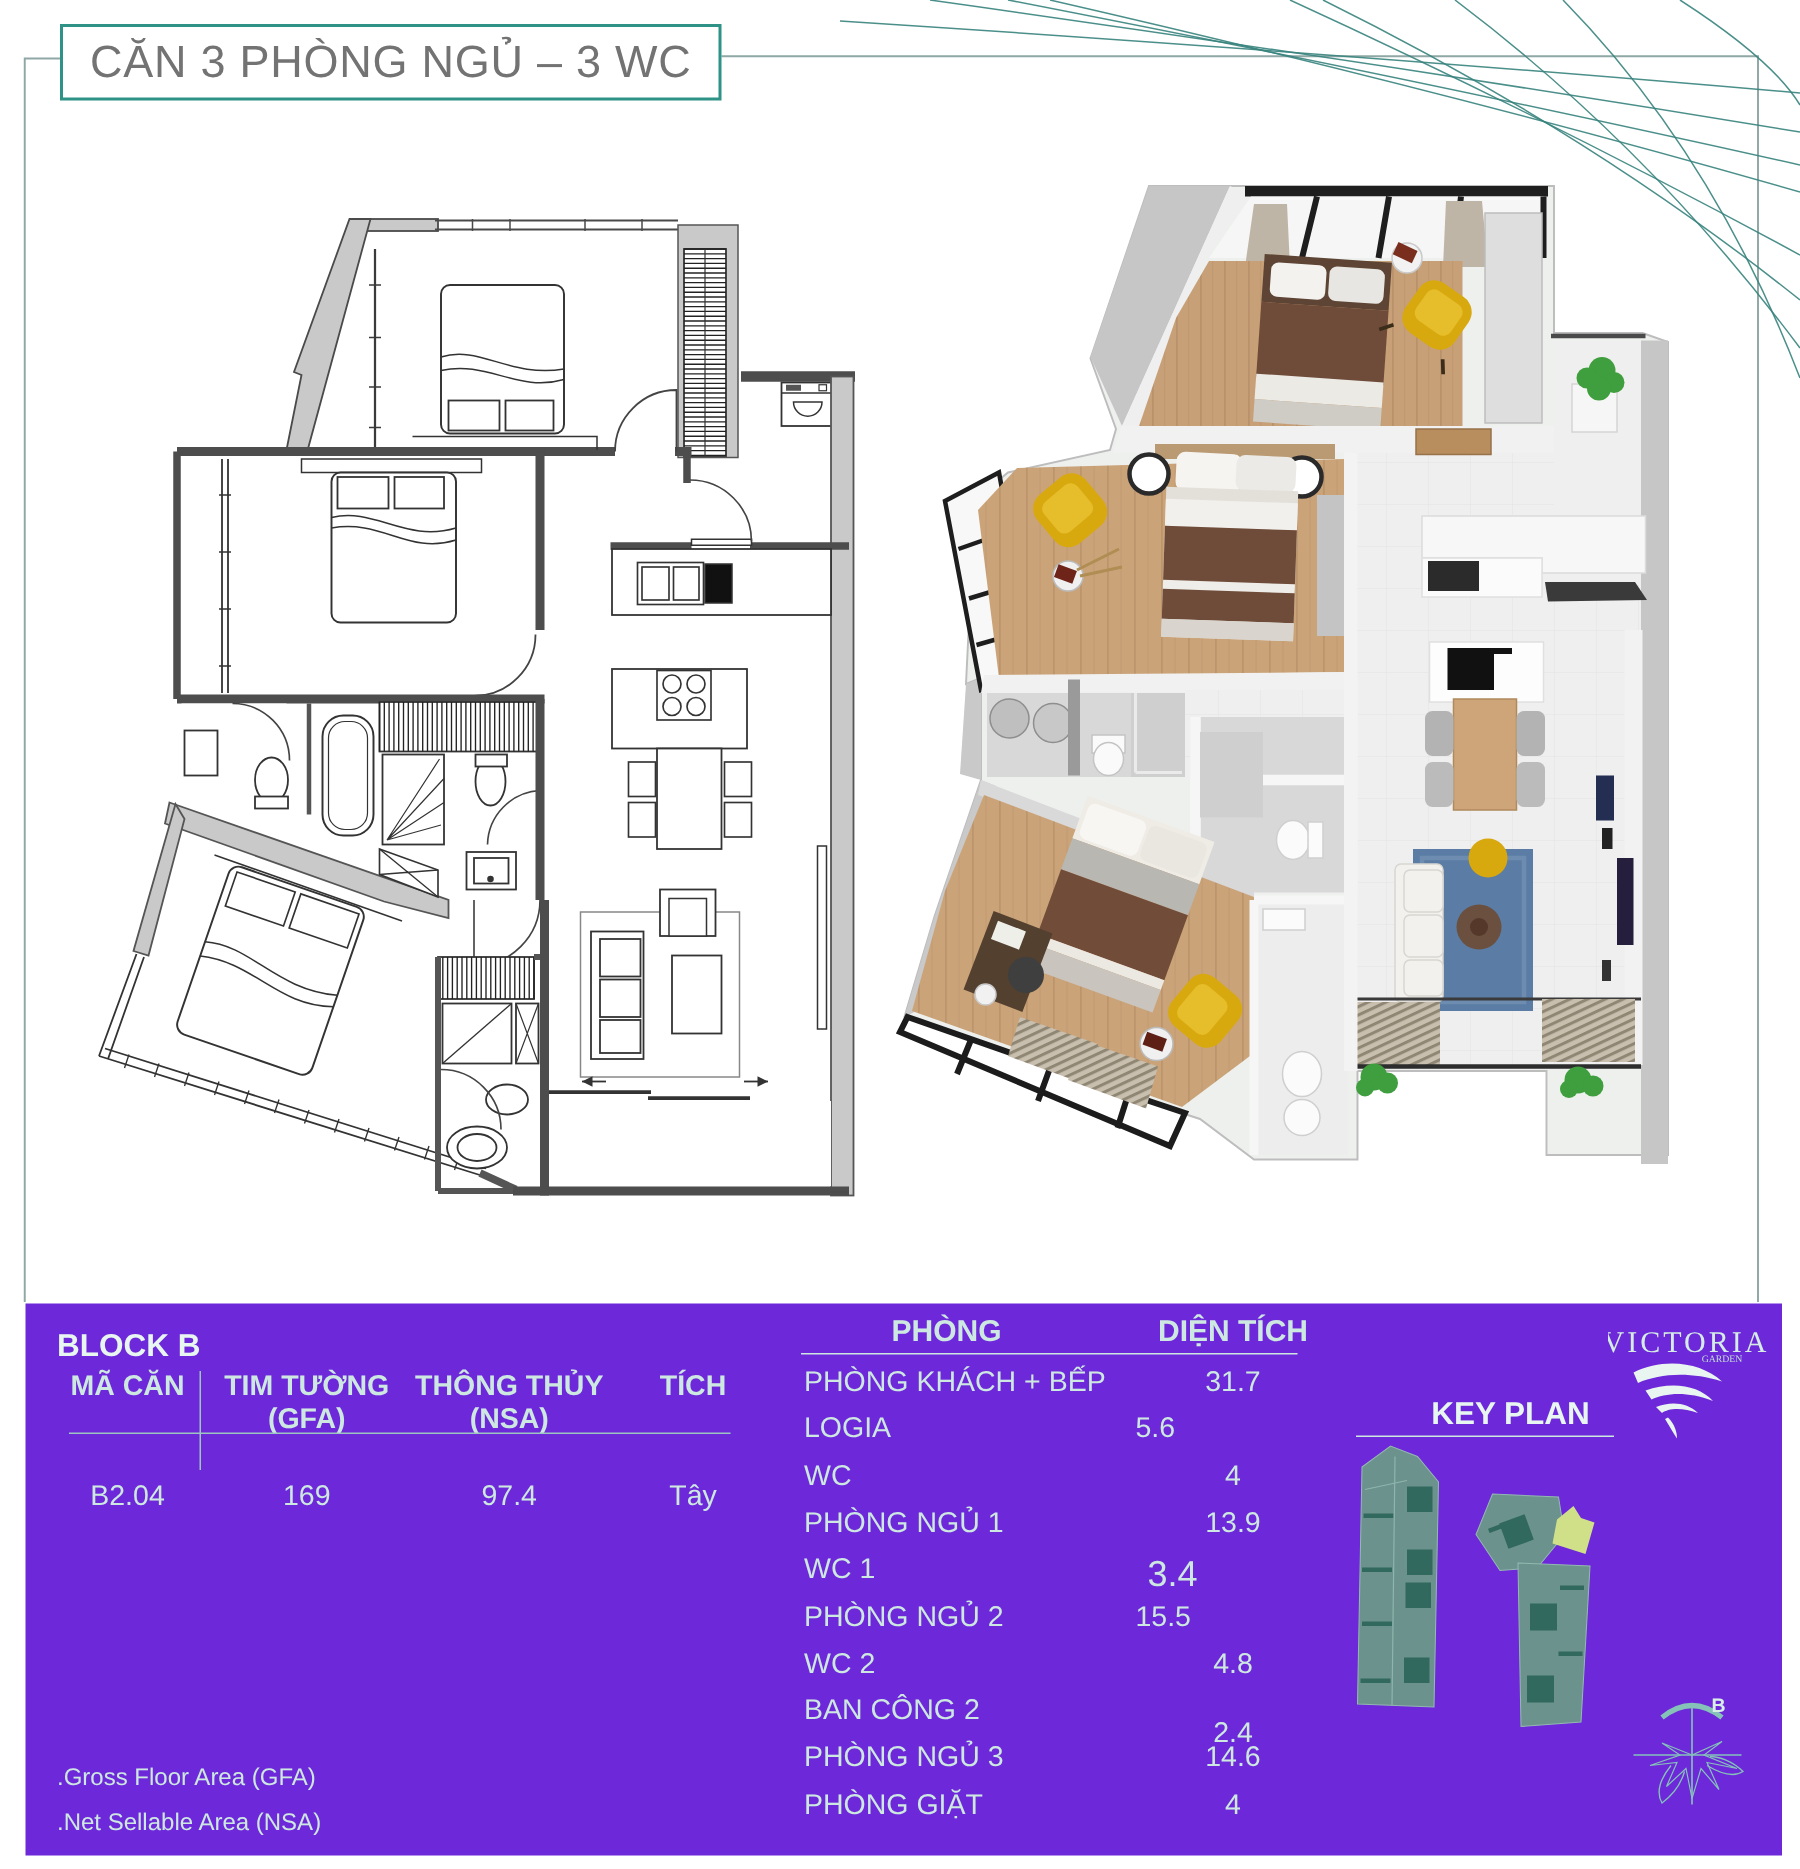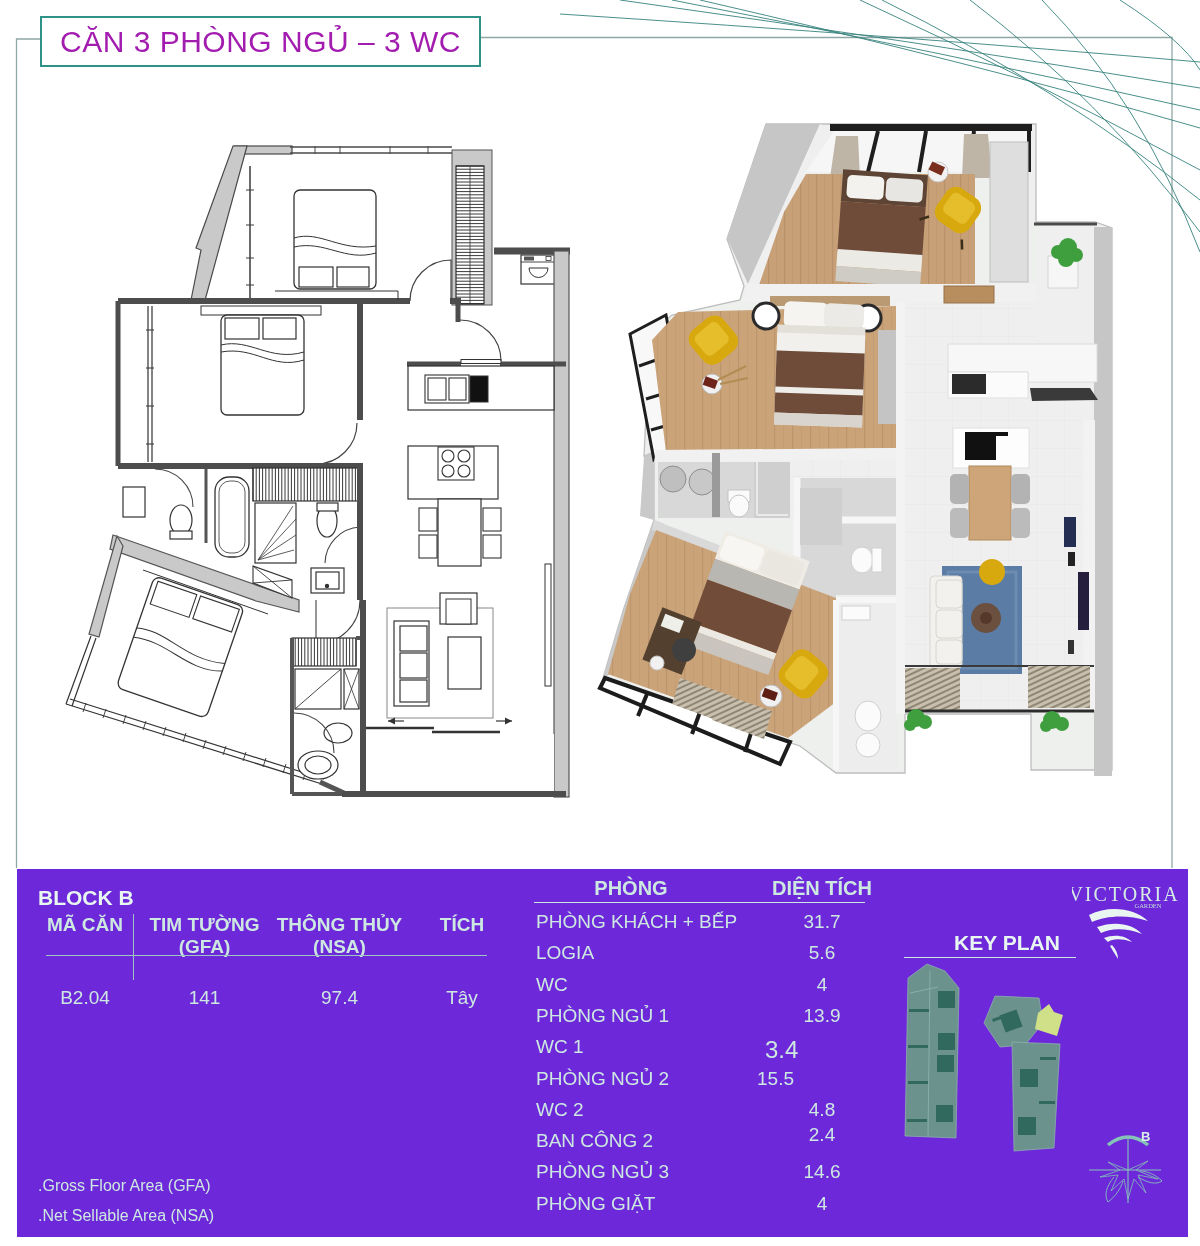--- a/index.html
+++ b/index.html
@@ -25,21 +25,21 @@
 
   <path d="M882 0 Q 1060 88 1200 200" fill="none" stroke="#37837d" stroke-width="1" opacity="0.9"></path>
 
   <path d="M970 0 Q 1100 98 1200 232" fill="none" stroke="#37837d" stroke-width="1" opacity="0.9"></path>
 
   <path d="M1042 0 Q 1142 102 1200 252" fill="none" stroke="#37837d" stroke-width="1" opacity="0.9"></path>
 
   <path d="M1120 0 Q 1182 40 1200 70" fill="none" stroke="#37837d" stroke-width="1" opacity="0.9"></path>
 </svg>
 
-<div class="abs" style="left:40px;top:16px;width:437px;height:47px;border:2px solid #2e9287;background:#fff;display:flex;align-items:center;justify-content:center;font-size:30px;color:#a21caf;letter-spacing:0.5px;white-space:nowrap">CĂN 3 PHÒNG NGỦ – 3 WC</div>
+<div class="abs" style="left:40px;top:16px;width:437px;height:47px;border:2px solid #2e9287;background:#fff;display:flex;align-items:center;justify-content:center;font-size:30px;color:#737373;letter-spacing:0.5px;white-space:nowrap">CĂN 3 PHÒNG NGỦ – 3 WC</div>
 
 <svg class="abs" style="left:0;top:0" width="1200" height="1246" viewBox="0 0 1200 1246" id="plan2d">
   <g stroke-linecap="butt" stroke-linejoin="miter">
 
   <rect x="250" y="153" width="202" height="148" fill="#ffffff" stroke="none"></rect>
 
   <rect x="234" y="146" width="58" height="8" fill="#c9c9c9" stroke="#4a4a4a" stroke-width="1.2"></rect>
 
   <path d="M290 147 L452 147 M290 153 L452 153" stroke="#4a4a4a" stroke-width="1.4" fill="none"></path>
   <path d="M315 146 l0 8 M340 146 l0 8 M390 146 l0 8 M428 146 l0 8" stroke="#4a4a4a" stroke-width="1" fill="none"></path>
@@ -652,48 +652,48 @@
   <div class="abs" style="left:13px;top:45px;width:110px;text-align:center;font-size:19px;font-weight:bold">MÃ CĂN</div>
   <div class="abs" style="left:120px;top:45px;width:135px;text-align:center;font-size:19px;font-weight:bold">TIM TƯỜNG<br>(GFA)</div>
   <div class="abs" style="left:255px;top:45px;width:135px;text-align:center;font-size:19px;font-weight:bold">THÔNG THỦY<br>(NSA)</div>
   <div class="abs" style="left:390px;top:45px;width:110px;text-align:center;font-size:19px;font-weight:bold">TÍCH</div>
 
   <div class="abs" style="left:116px;top:45px;width:1px;height:66px;background:#9cc6bf"></div>
 
   <div class="abs" style="left:29px;top:86px;width:441px;height:1px;background:#9cc6bf"></div>
 
   <div class="abs" style="left:13px;top:118px;width:110px;text-align:center;font-size:19px">B2.04</div>
-  <div class="abs" style="left:120px;top:118px;width:135px;text-align:center;font-size:19px">141</div>
+  <div class="abs" style="left:120px;top:118px;width:135px;text-align:center;font-size:19px">169</div>
   <div class="abs" style="left:255px;top:118px;width:135px;text-align:center;font-size:19px">97.4</div>
   <div class="abs" style="left:390px;top:118px;width:110px;text-align:center;font-size:19px">Tây</div>
 
   <div class="abs" style="left:21px;top:308px;font-size:16px">.Gross Floor Area (GFA)</div>
   <div class="abs" style="left:21px;top:338px;font-size:16px">.Net Sellable Area (NSA)</div>
 
   <div class="abs" style="left:544px;top:8px;width:140px;text-align:center;font-size:20px;font-weight:bold">PHÒNG</div>
   <div class="abs" style="left:740px;top:8px;width:130px;text-align:center;font-size:20px;font-weight:bold">DIỆN TÍCH</div>
   <div class="abs" style="left:517px;top:33px;width:331px;height:1px;background:#cde8e1"></div>
 
   <div id="rooms">
       <div class="abs" style="left:519px;top:42px;font-size:19px">PHÒNG KHÁCH + BẾP</div>
       <div class="abs" style="left:740px;top:42px;width:130px;text-align:center;font-size:19px">31.7</div>
       <div class="abs" style="left:519px;top:73.3px;font-size:19px">LOGIA</div>
-      <div class="abs" style="left:740px;top:73.3px;width:130px;text-align:center;font-size:19px">5.6</div>
+      <div class="abs" style="left:740px;top:73.3px;width:130px;font-size:19px">5.6</div>
       <div class="abs" style="left:519px;top:104.6px;font-size:19px">WC</div>
       <div class="abs" style="left:740px;top:104.6px;width:130px;text-align:center;font-size:19px">4</div>
       <div class="abs" style="left:519px;top:135.9px;font-size:19px">PHÒNG NGỦ 1</div>
       <div class="abs" style="left:740px;top:135.9px;width:130px;text-align:center;font-size:19px">13.9</div>
       <div class="abs" style="left:519px;top:167.2px;font-size:19px">WC 1</div>
       <div class="abs" style="left:748px;top:167.2px;width:130px;text-align:left;font-size:24px">3.4</div>
       <div class="abs" style="left:519px;top:198.5px;font-size:19px">PHÒNG NGỦ 2</div>
       <div class="abs" style="left:740px;top:198.5px;width:130px;font-size:19px">15.5</div>
       <div class="abs" style="left:519px;top:229.8px;font-size:19px">WC 2</div>
       <div class="abs" style="left:740px;top:229.8px;width:130px;text-align:center;font-size:19px">4.8</div>
       <div class="abs" style="left:519px;top:261.1px;font-size:19px">BAN CÔNG 2</div>
-      <div class="abs" style="left:740px;top:255px;width:130px;text-align:center;font-size:19px">2.4</div>
+      <div class="abs" style="left:740px;top:276px;width:130px;text-align:center;font-size:19px">2.4</div>
       <div class="abs" style="left:519px;top:292.4px;font-size:19px">PHÒNG NGỦ 3</div>
       <div class="abs" style="left:740px;top:292.4px;width:130px;text-align:center;font-size:19px">14.6</div>
       <div class="abs" style="left:519px;top:323.7px;font-size:19px">PHÒNG GIẶT</div>
       <div class="abs" style="left:740px;top:323.7px;width:130px;text-align:center;font-size:19px">4</div>
     </div>
 
   <div class="abs" style="left:1055px;top:6px;width:130px;height:86px">
     <svg width="130" height="86" viewBox="0 0 130 86">
       <text x="52" y="26" text-anchor="middle" font-family="Liberation Serif, serif" font-size="20" fill="#d4ece5" letter-spacing="2">VICTORIA</text>
       <text x="76" y="33" text-anchor="middle" font-family="Liberation Serif, serif" font-size="6.5" fill="#c2ded7">GARDEN</text>

